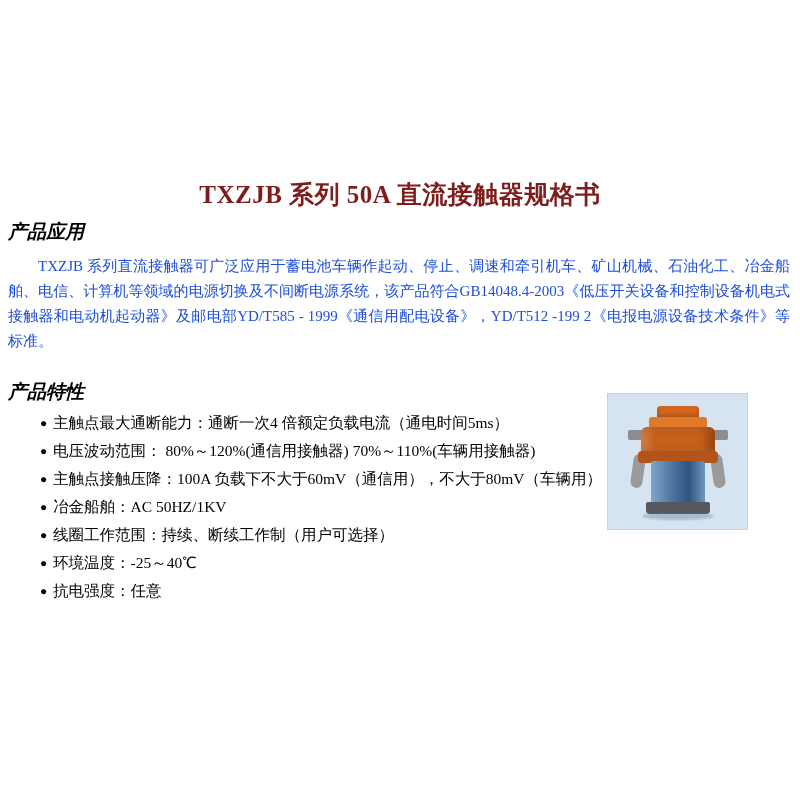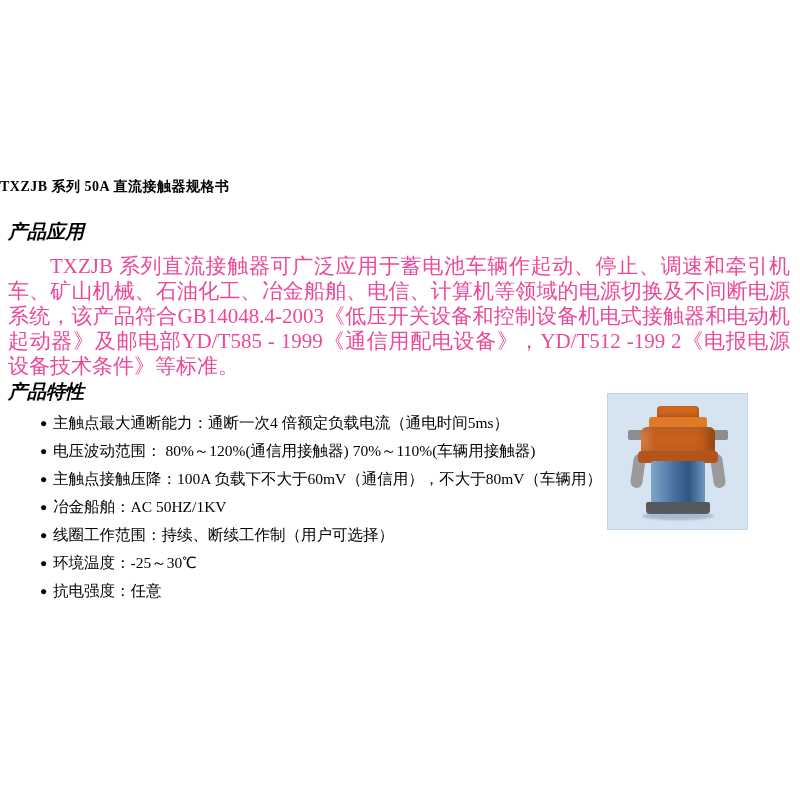--- a/index.html
+++ b/index.html
@@ -19,49 +19,50 @@
     position: absolute;
     left: 0; top: 0;
     width: 800px;
     height: 800px;
   }
   .doc-title {
     position: absolute;
     left: 0;
     top: 178px;
     width: 800px;
+    text-align: center;
     font-family: "Liberation Serif", serif;
     font-weight: bold;
-    font-size: 14px;
+    font-size: 25px;
     letter-spacing: 0.5px;
-    color: #000000;
+    color: #7f1d1d;
   }
   .section-heading {
     position: absolute;
     left: 8px;
     font-family: "Liberation Serif", serif;
     font-weight: bold;
     font-style: italic;
     font-size: 19px;
     color: #000;
   }
   #heading-application { top: 219px; text-align: right; }
   #heading-features { top: 379px; }
 
   .body-para {
     position: absolute;
     left: 8px;
     top: 254px;
     width: 782px;
     font-family: "Liberation Serif", serif;
-    font-size: 21px;
+    font-size: 15px;
     line-height: 25px;
     text-align: justify;
     text-indent: 2em;
-    color: #ec4899;
+    color: #1d4ed8;
   }
 
   .feature-list {
     position: absolute;
     left: 8px;
     top: 409px;
     width: 560px;
     margin: 0;
     padding: 0;
     list-style: none;
@@ -189,21 +190,21 @@
     <li class="feature-item">
       <span class="bullet">●</span><span>主触点接触压降：100A 负载下不大于60mV（通信用），不大于80mV（车辆用）</span>
     </li>
     <li class="feature-item">
       <span class="bullet">●</span><span>冶金船舶：AC 50HZ/1KV</span>
     </li>
     <li class="feature-item">
       <span class="bullet">●</span><span>线圈工作范围：持续、断续工作制（用户可选择）</span>
     </li>
     <li class="feature-item">
-      <span class="bullet">●</span><span>环境温度：-25～30℃</span>
+      <span class="bullet">●</span><span>环境温度：-25～40℃</span>
     </li>
     <li class="feature-item">
       <span class="bullet">●</span><span>抗电强度：任意</span>
     </li>
   </ul>
 
   <div class="product-photo">
     <div class="photo-inner">
       <div class="dev-arm-l"></div>
       <div class="dev-arm-r"></div>

